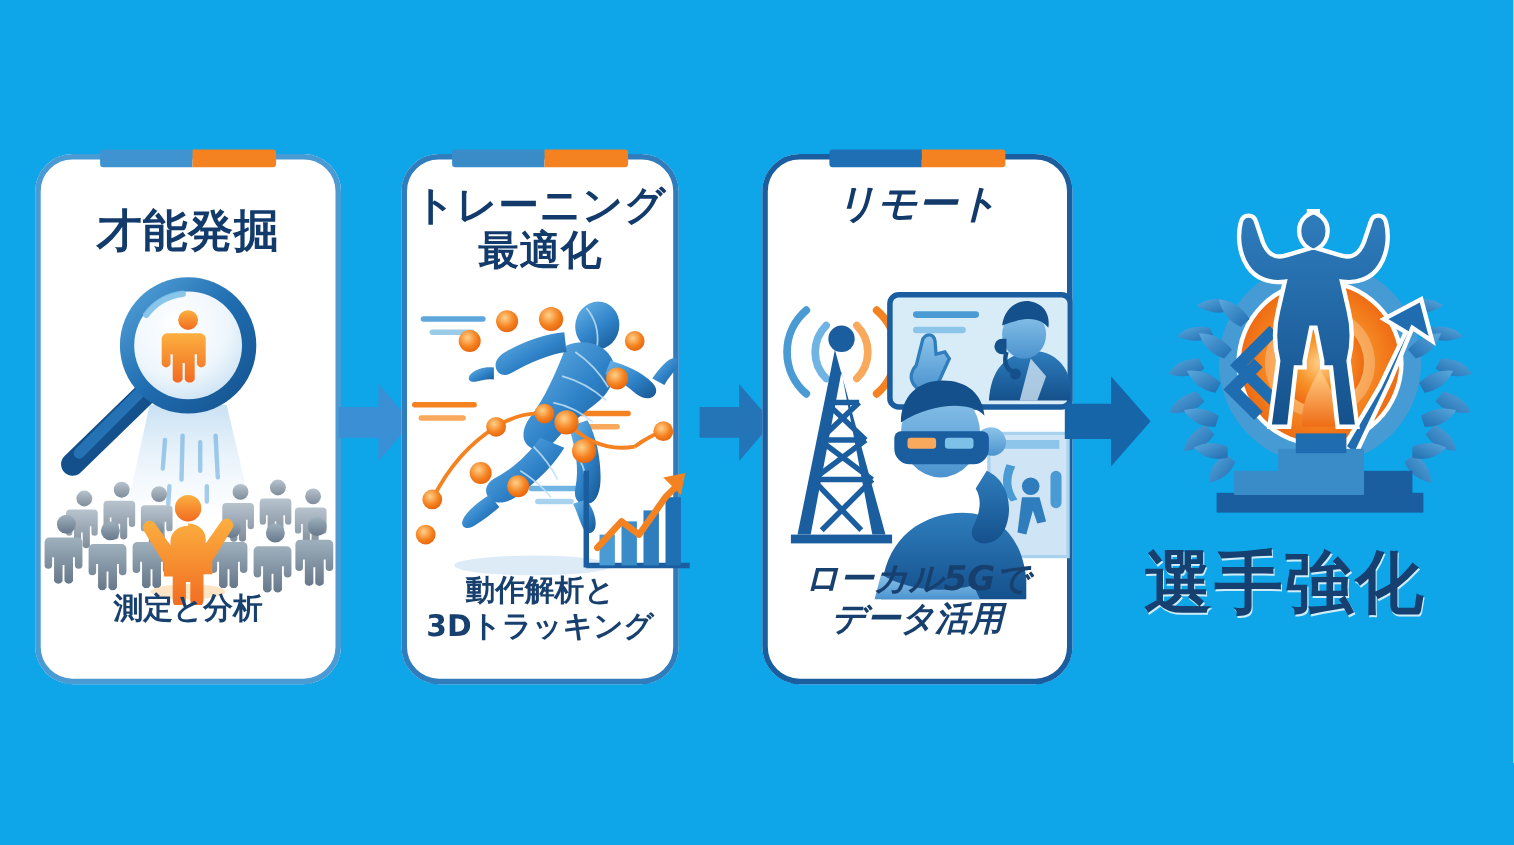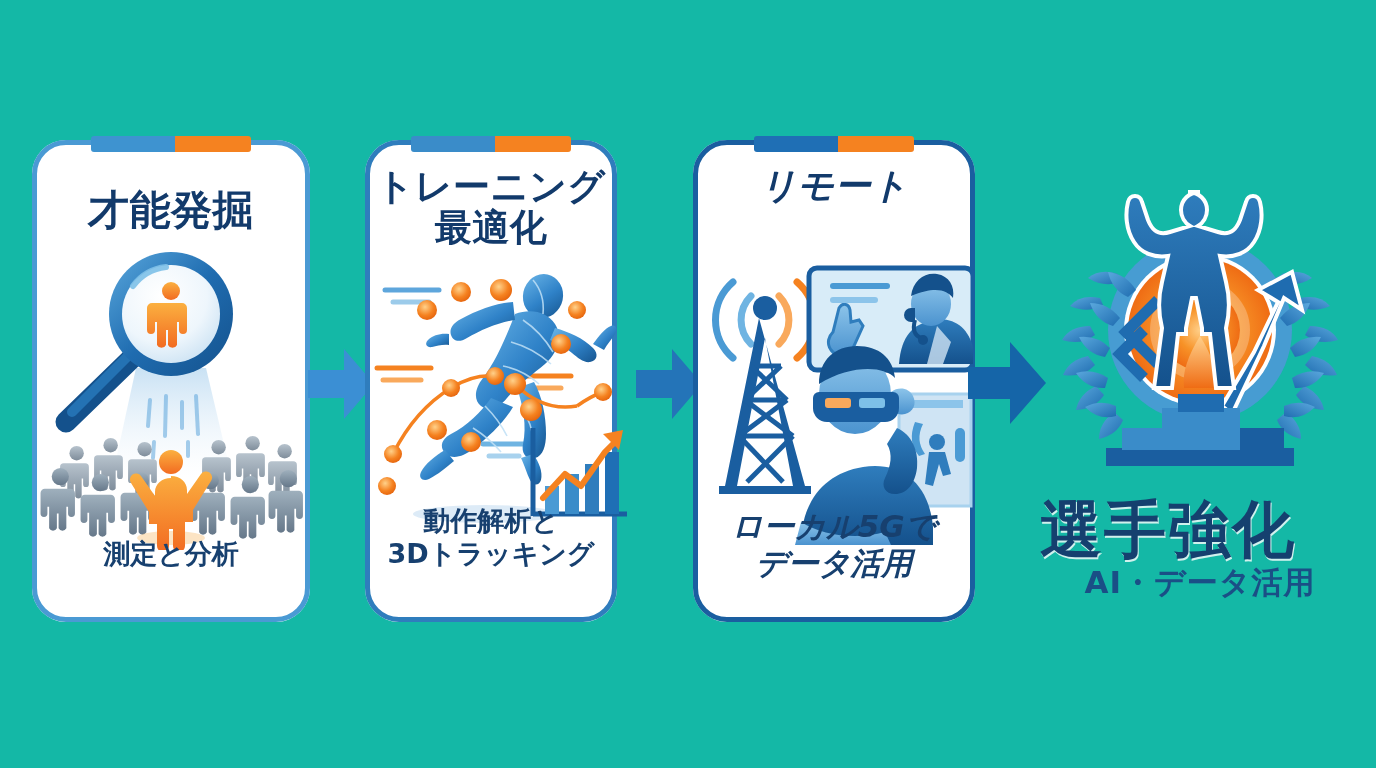--- a/index.html
+++ b/index.html
@@ -1,21 +1,21 @@
 <!DOCTYPE html>
 <html><head>
 <meta charset="utf-8">
 <style>
   html,body{margin:0;padding:0;background:#ffffff;}
   body{
     width:1376px;height:768px;overflow:hidden;
     font-family:"DejaVu Sans","Liberation Sans",sans-serif;
     -webkit-font-smoothing:antialiased;
   }
-  .stage{position:relative;width:1376px;height:768px;background:#14b8a6;}
+  .stage{position:relative;width:1376px;height:768px;background:#0ea5e9;}
 
   
   .card{
     position:absolute;background:#ffffff;border-radius:34px;
     box-sizing:border-box;
   }
   .card .frame{
     position:absolute;inset:0;border-radius:34px;
     border:5px solid #4a9ad4;box-sizing:border-box;
   }
@@ -38,21 +38,21 @@
   }
   .card.c1 .card-title{top:48px;font-size:41px;}
   .card.c2 .card-title{top:26px;font-size:37px;}
   .card.c3 .card-title{top:26px;font-size:36px;}
 
   .card-caption{
     position:absolute;left:0;right:0;text-align:center;
     color:#17406f;font-weight:bold;line-height:1.2;
   }
   .card.c1 .card-caption{bottom:52px;font-size:27px;}
-  .card.c2 .card-caption{bottom:52px;font-size:27px;}
+  .card.c2 .card-caption{bottom:36px;font-size:27px;}
   .card.c3 .card-caption{bottom:40px;font-size:31px;}
 
   .art{position:absolute;left:0;right:0;}
 
   
   .arrow{position:absolute;}
 
   
   .result{position:absolute;}
   .result-title{
@@ -519,16 +519,15 @@
         <rect x="122" y="228" width="78" height="42" fill="#3a8cc9"></rect>
         <rect x="138" y="214" width="46" height="18" fill="#1f6cb0"></rect>
       </g>
 
       <g fill="url(#athlete)" stroke="#ffffff" stroke-width="4">
         <path d="M160 12 c-11 0 -19 8 -19 18 c0 7 4 13 9 16 l-20 6 c-12 4 -18 -2 -22 -12 l-6 -18 c-2 -8 -12 -8 -14 0 c-3 12 -2 28 6 40 c7 11 20 16 34 14 l-6 26 c-4 16 -4 30 0 46 l-8 60 h18 l6 -54 h8 v-6 l6 -30 h4 l6 30 v6 h8 l6 54 h18 l-8 -60 c4 -16 4 -30 0 -46 l-6 -26 c14 2 27 -3 34 -14 c8 -12 9 -28 6 -40 c-2 -8 -12 -8 -14 0 l-6 18 c-4 10 -10 16 -22 12 l-20 -6 c5 -3 9 -9 9 -16 c0 -10 -8 -18 -19 -18 z"></path>
       </g>
     </svg>
 
     <div class="result-title" style="top:308px;">選手強化</div>
-    <div class="result-sub" style="top:382px;">AI・データ活用</div>
   </div>
 
 </div>
 
 </body></html>

